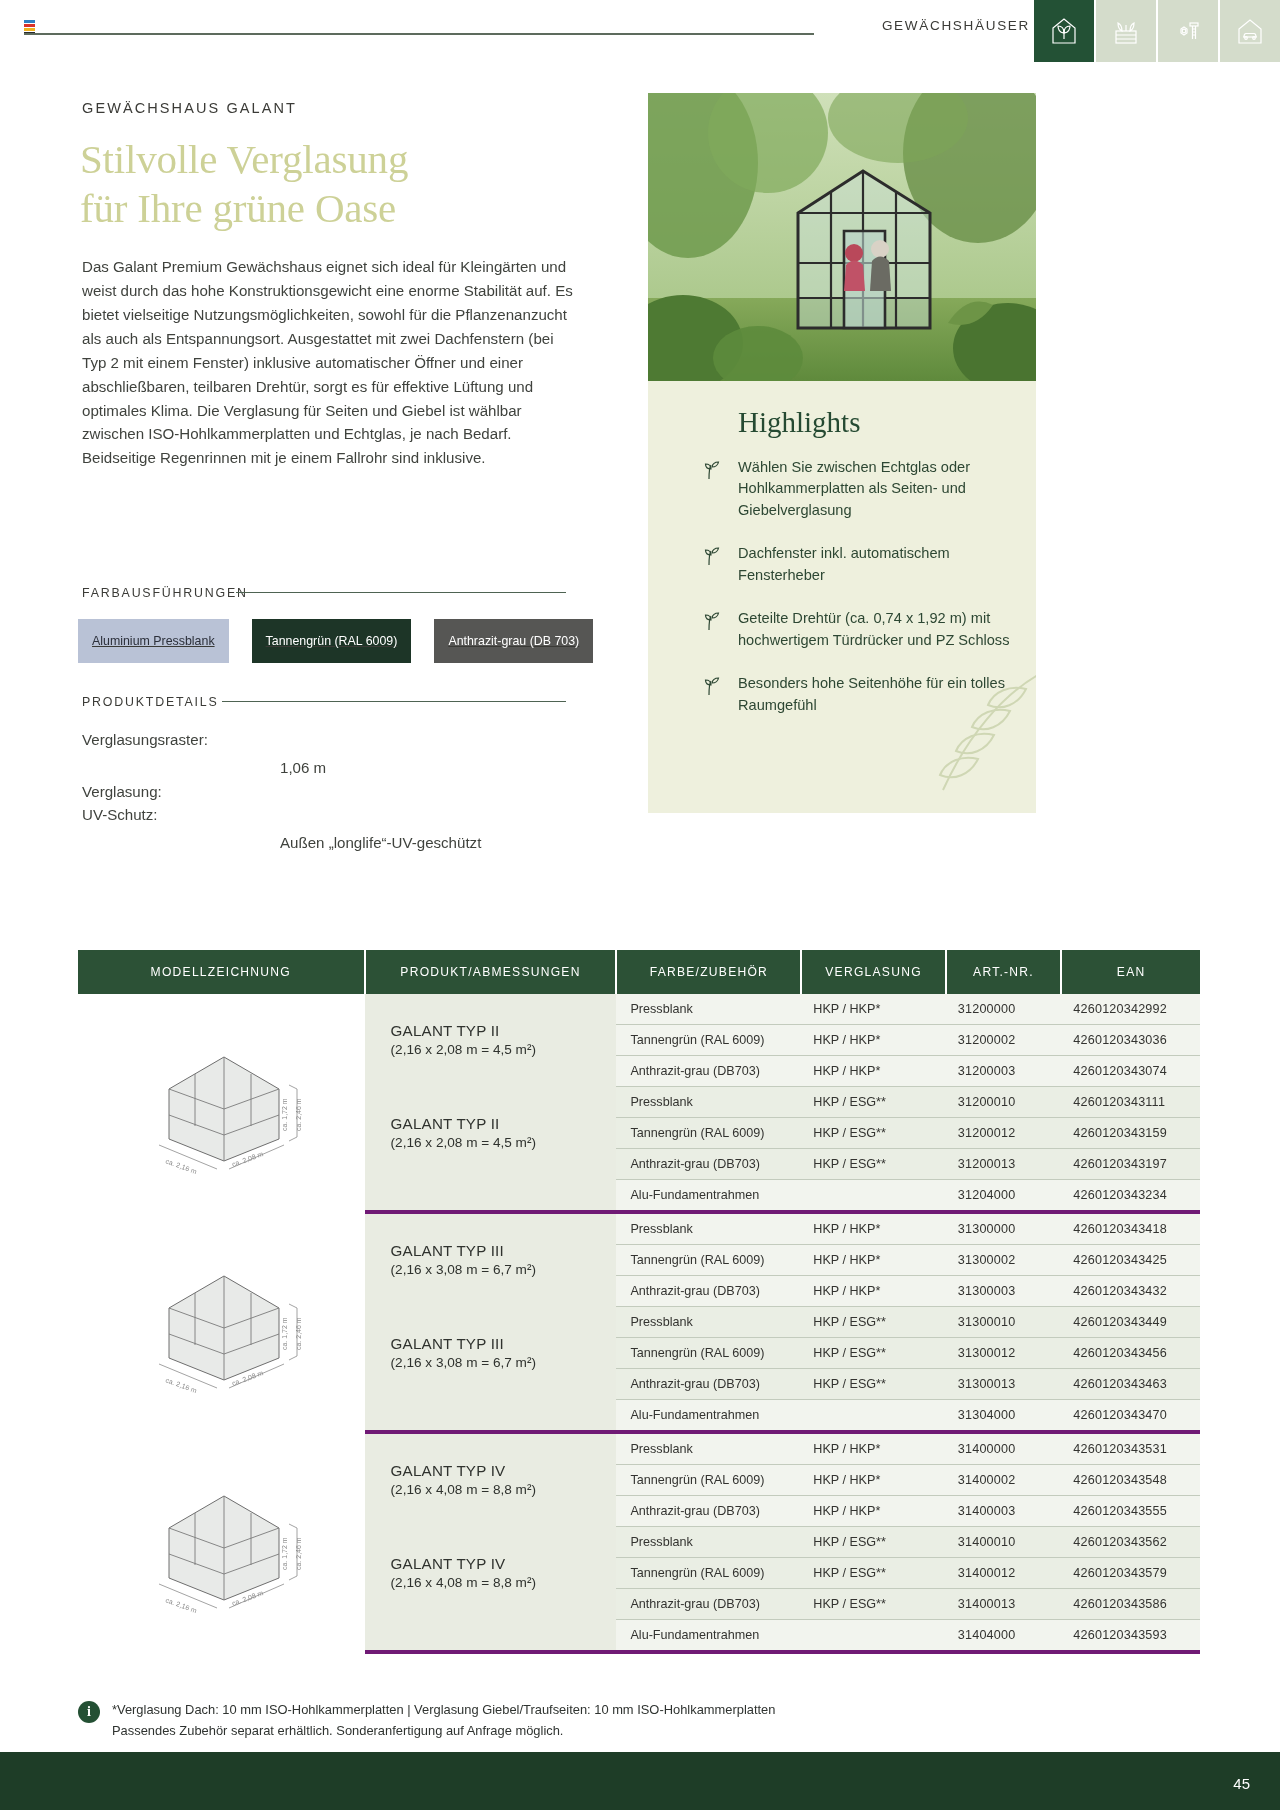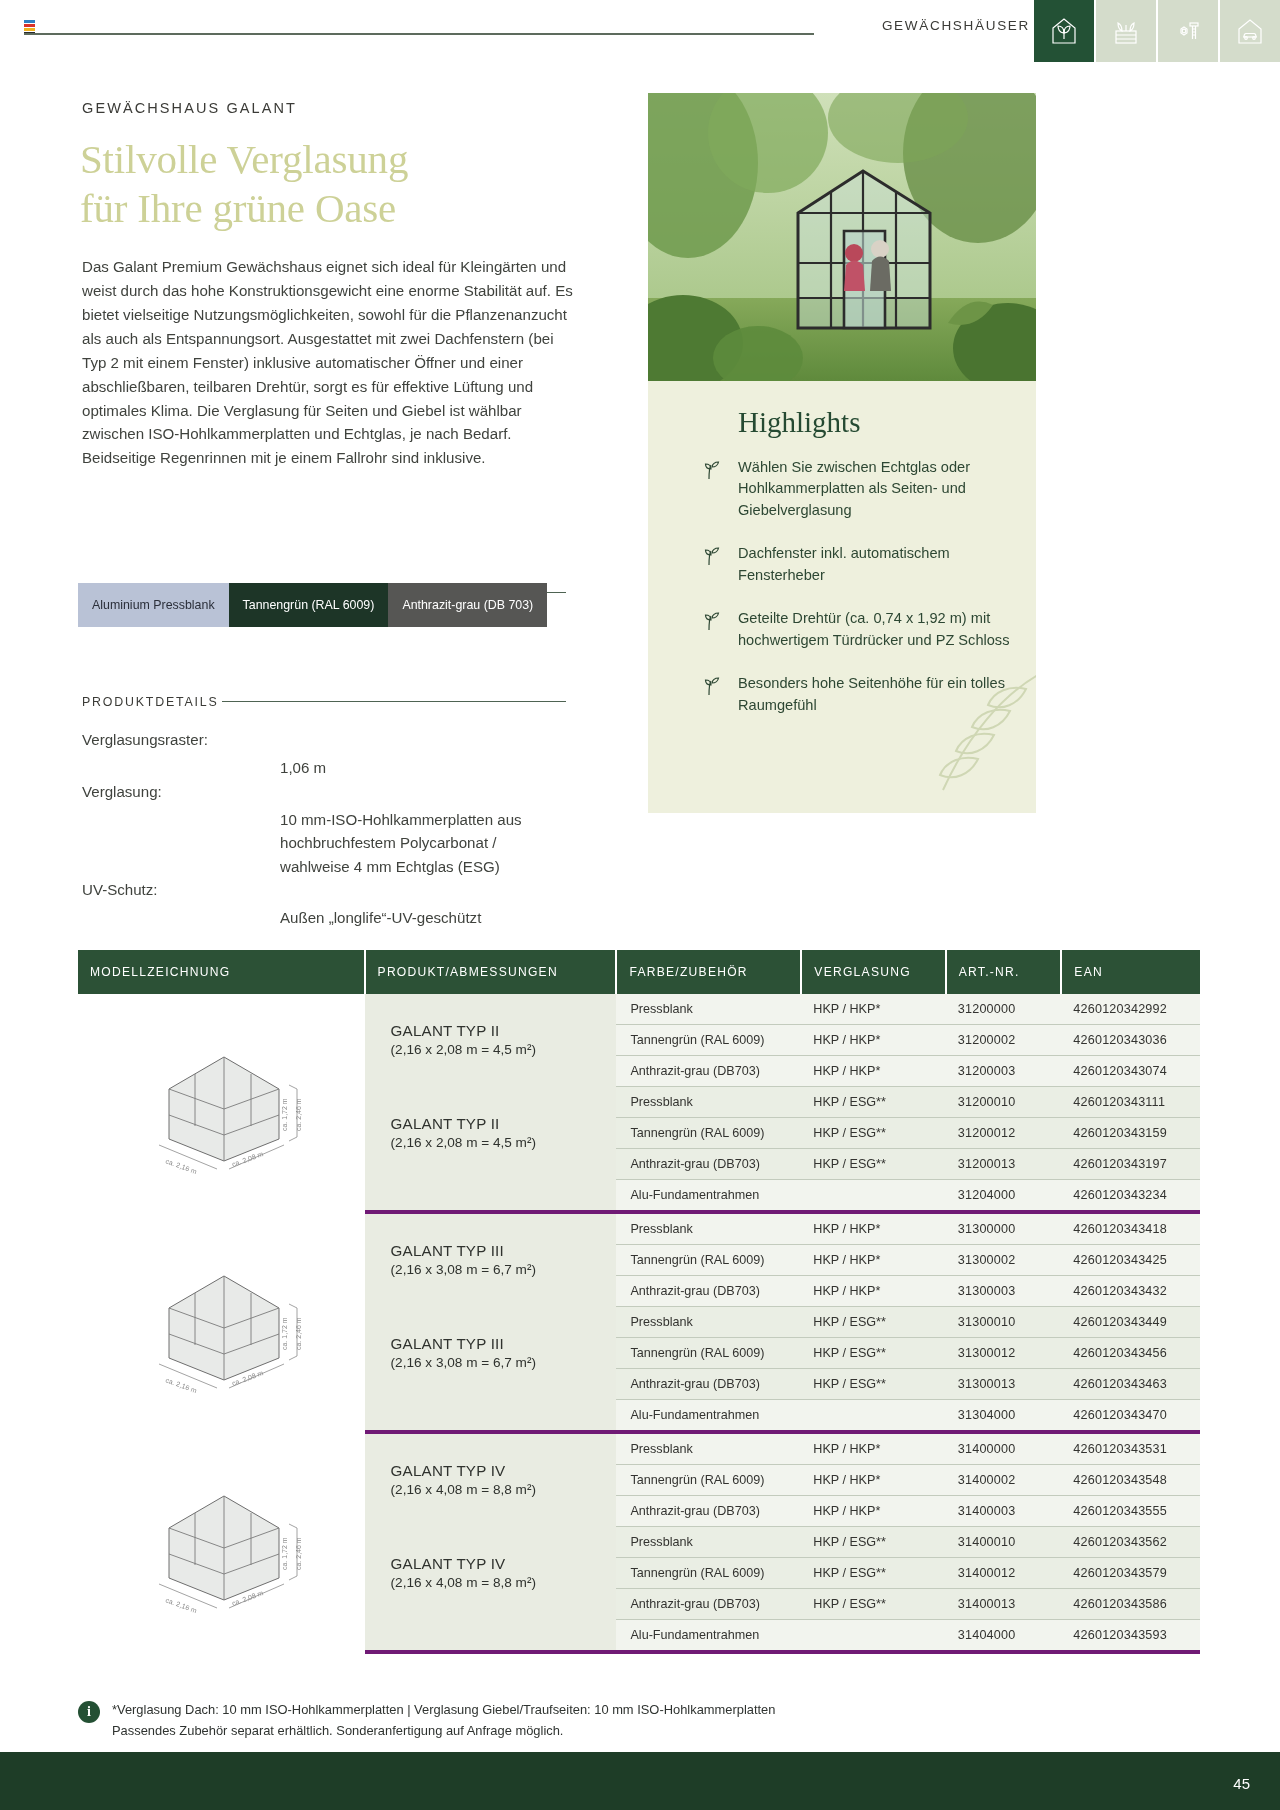--- a/index.html
+++ b/index.html
@@ -59,21 +59,21 @@
   .bodycopy {
     position:absolute; left:82px; top:255px; width:495px;
     font-size:15.1px; line-height:1.585; color:#3f423d; text-align:left;
   }
 
   .sec-label {
     position:absolute; font-size:12.4px; letter-spacing:1.8px; color:#3b3b37;
   }
   .sec-line { position:absolute; height:1.2px; background:#4e6352; }
 
-  .swatches { position:absolute; left:78px; top:583px; display:flex; gap:0; }
+  .swatches { position:absolute; left:78px; top:619px; display:flex; gap:23px;text-decoration:underline; }
   .swatch {
     height:44px; display:flex; align-items:center; justify-content:center;
     font-size:12.4px; padding:0 14px; white-space:nowrap;
   }
 
   .details { position:absolute; left:82px; top:728px; width:520px; }
   .drow { display:flex; font-size:15.1px; line-height:1.56; color:#3f423d; }
   .dkey { width:198px; flex:0 0 198px; }
   .dval { flex:1;margin-top:28px; }
   .dval-block { white-space:pre-line; }
@@ -98,21 +98,21 @@
   .hl-txt { font-size:14.6px; line-height:1.47; color:#2d4733; }
   .frond { position:absolute; right:-12px; bottom:-6px; opacity:.55; }
 
   
   .tbl {
     position:absolute; left:78px; top:950px; width:1122px;
     border-collapse:collapse; table-layout:fixed;
   }
   .tbl th {
     background:#2c5136; color:#ffffff; font-weight:400;
-    font-size:12.1px; letter-spacing:1.25px; text-align:left;
+    font-size:12.1px; letter-spacing:1.25px; text-align:center;
     padding:14px 12px; border-right:2px solid #ffffff; height:44px;
     vertical-align:middle;
   }
   .tbl th:last-child { border-right:none; }
   .tbl td {
     font-size:12.6px; color:#333330; padding:8px 12px;
     vertical-align:middle; height:27px;
   }
   .c-model { width:248px; }
   .c-prod  { width:218px; }
@@ -237,23 +237,20 @@
   <div class="sec-label" style="left:82px; top:695px;">PRODUKTDETAILS</div>
   <div class="sec-line" style="left:222px; top:701px; width:344px;"></div>
 
   <div class="details">
     <div class="drow">
       <div class="dkey">Verglasungsraster:</div>
       <div class="dval">1,06 m</div>
     </div>
     <div class="drow">
       <div class="dkey">Verglasung:</div>
-      <div class="dval dval-block">10 mm-ISO-Hohlkammerplatten aus
-hochbruchfestem Polycarbonat /
-wahlweise 4 mm Echtglas (ESG)</div>
     </div>
     <div class="drow">
       <div class="dkey">UV-Schutz:</div>
       <div class="dval">Außen „longlife“-UV-geschützt</div>
     </div>
   </div>
 
   <div class="photo">
     <svg width="388" height="288" viewBox="0 0 388 288">
       <defs>

